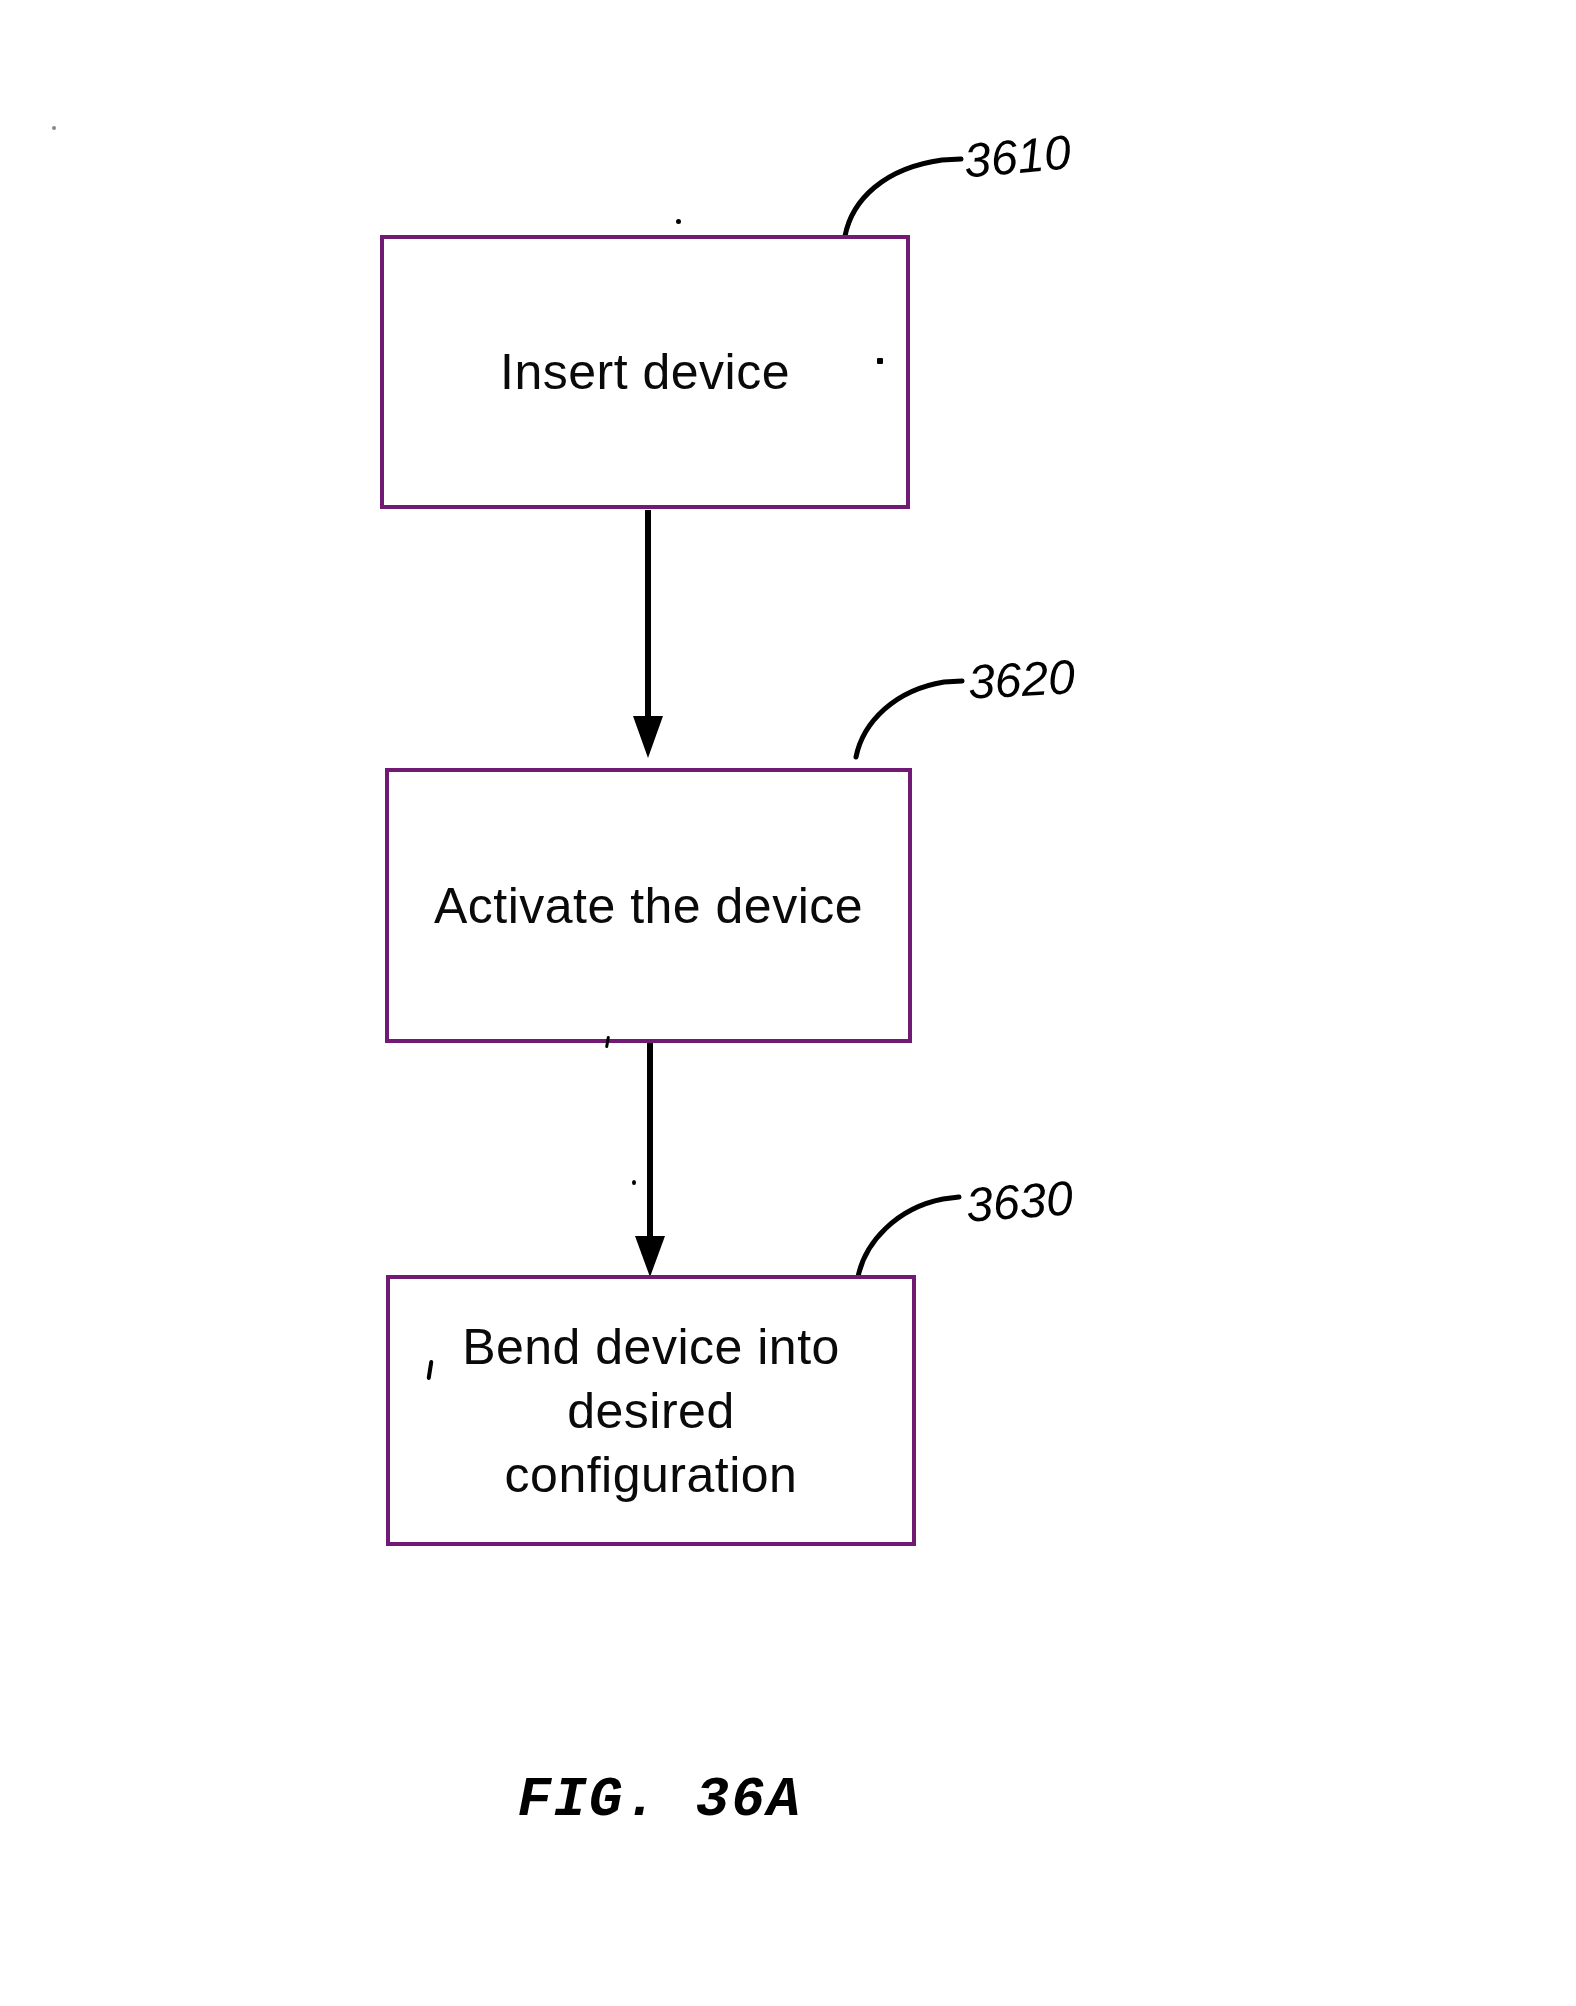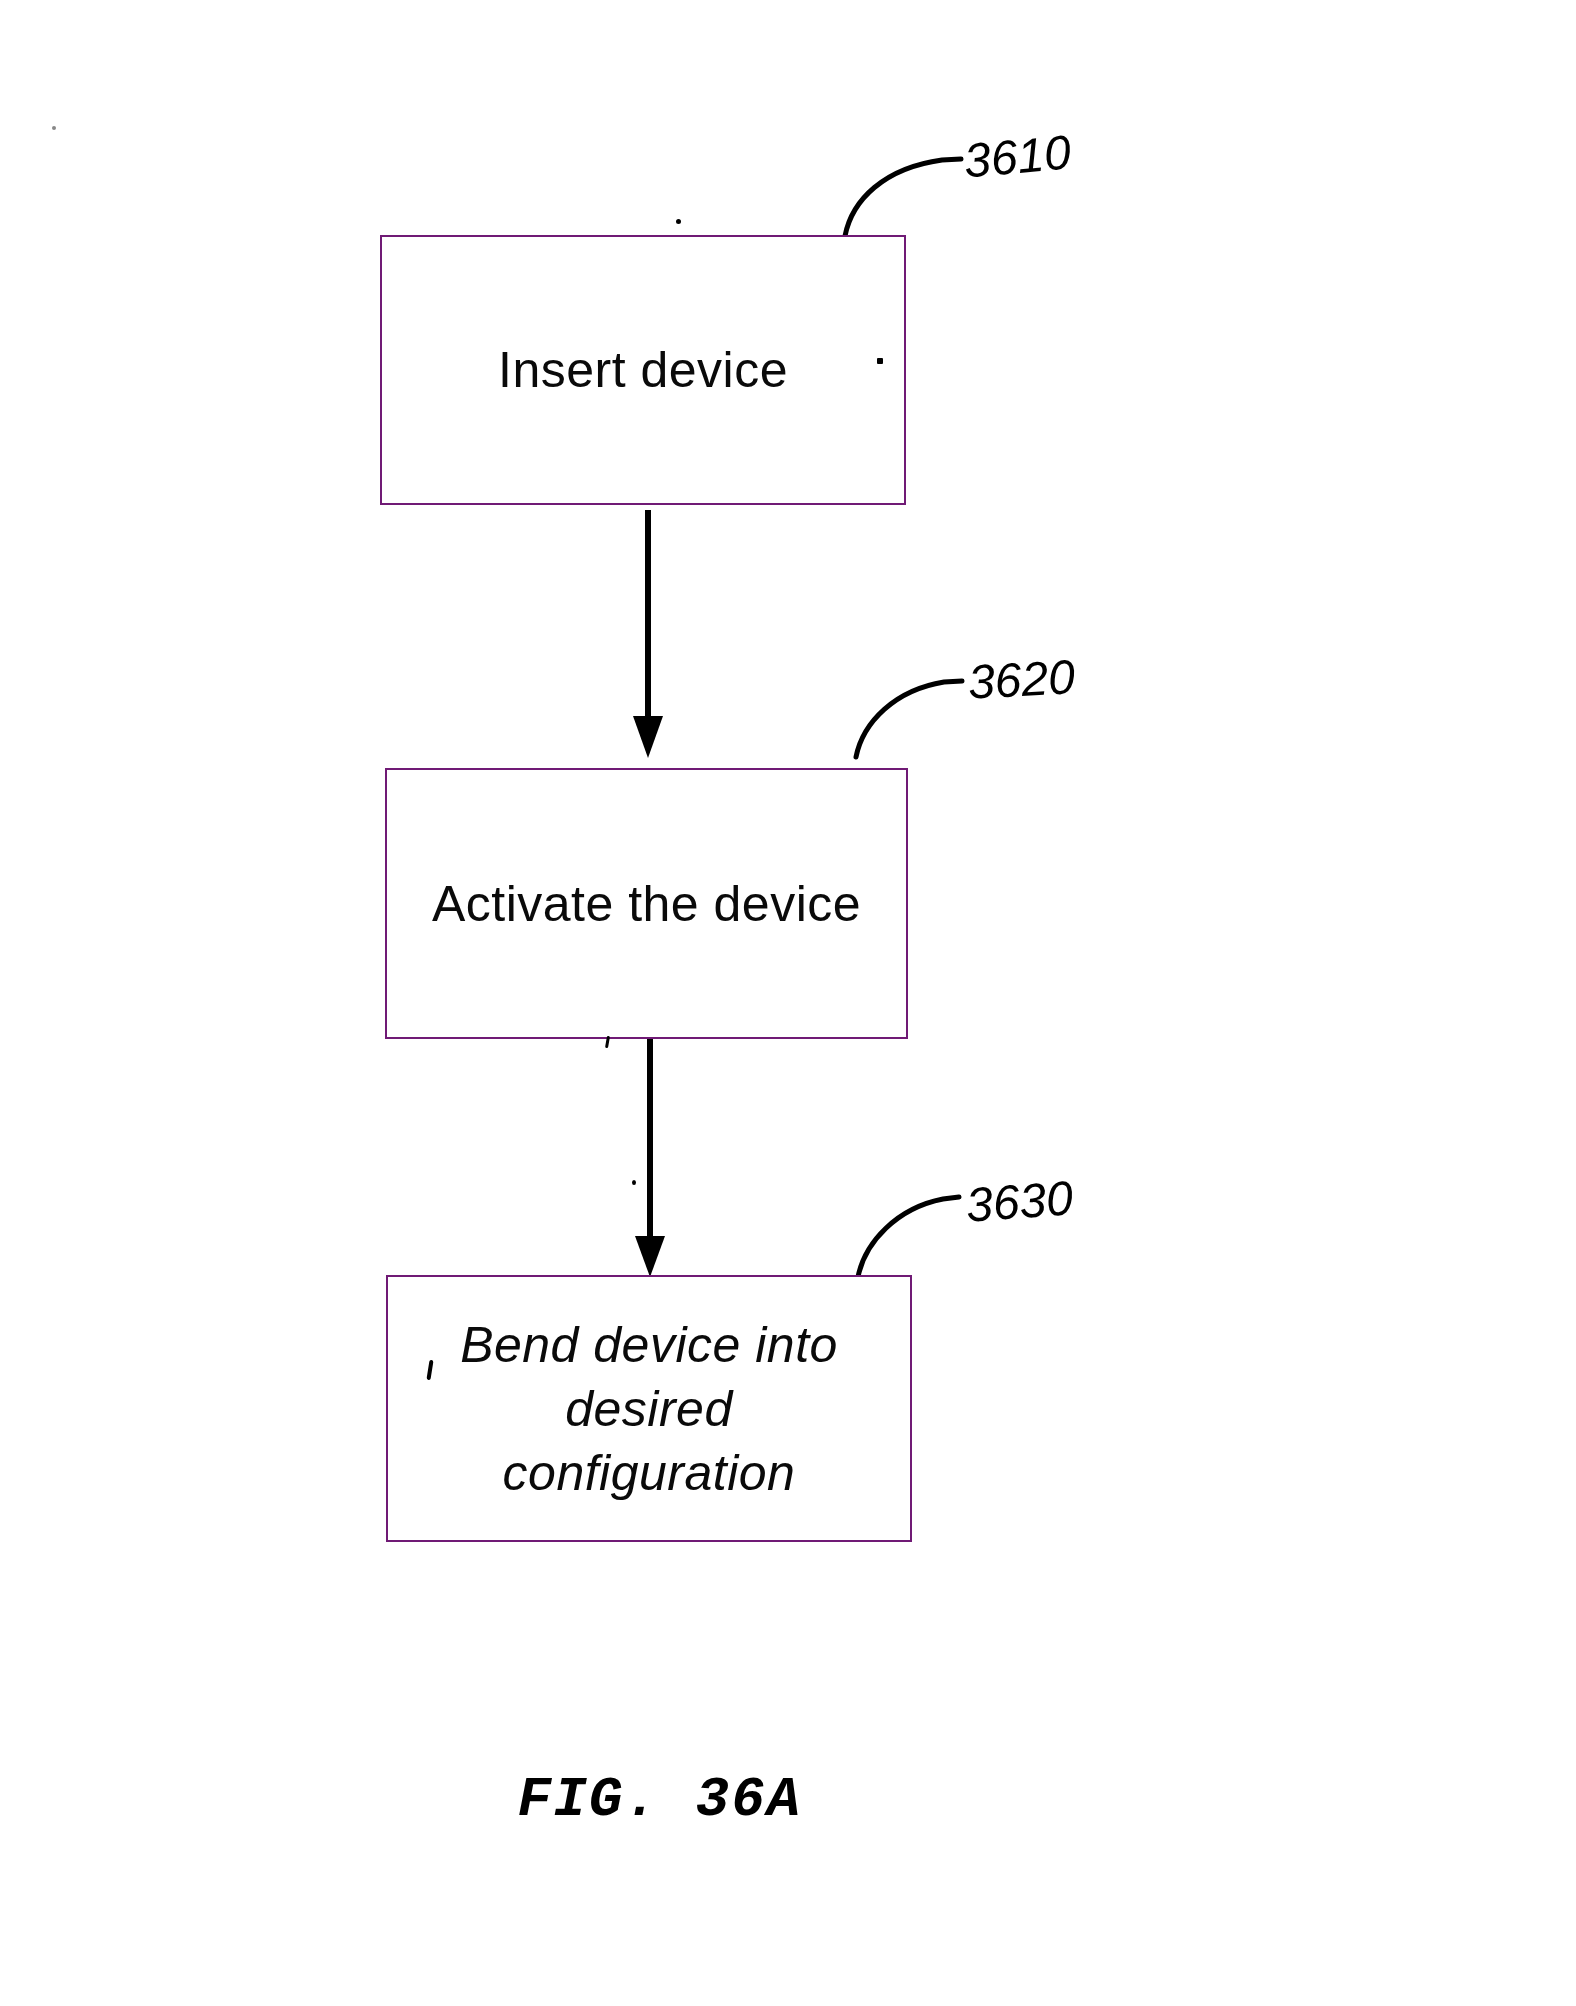--- a/index.html
+++ b/index.html
@@ -16,35 +16,35 @@
     font-family: "Liberation Sans", sans-serif;
     color: #000;
   }
   .flow-svg {
     position: absolute;
     left: 0; top: 0;
     width: 1576px; height: 2006px;
   }
   .step-box {
     position: absolute;
-    border: 2px solid #701a75;
+    border: 4px solid #701a75;
     background: #fff;
     display: flex;
     align-items: center;
     justify-content: center;
     text-align: center;
     font-size: 50px;
     line-height: 64px;
     color: #0a0a0a;
     letter-spacing: 0.5px;
   }
   .box-1 { left: 380px; top: 235px; width: 522px; height: 266px; }
   .box-2 { left: 385px; top: 768px; width: 519px; height: 267px; }
   .box-3 { left: 386px; top: 1275px; width: 522px; height: 263px; }
-  .box-3 .box-label { padding: 0 42px; font-style: italic; }
+  .box-3 .box-label { padding: 0 42px; }
   .ref-num {
     position: absolute;
     font-style: italic;
     font-size: 48px;
     line-height: 52px;
     color: #000;
     white-space: nowrap;
   }
   .ref-1 { left: 964px; top: 131px; transform: rotate(-5deg); }
   .ref-2 { left: 968px; top: 654px; transform: rotate(-3deg); }

